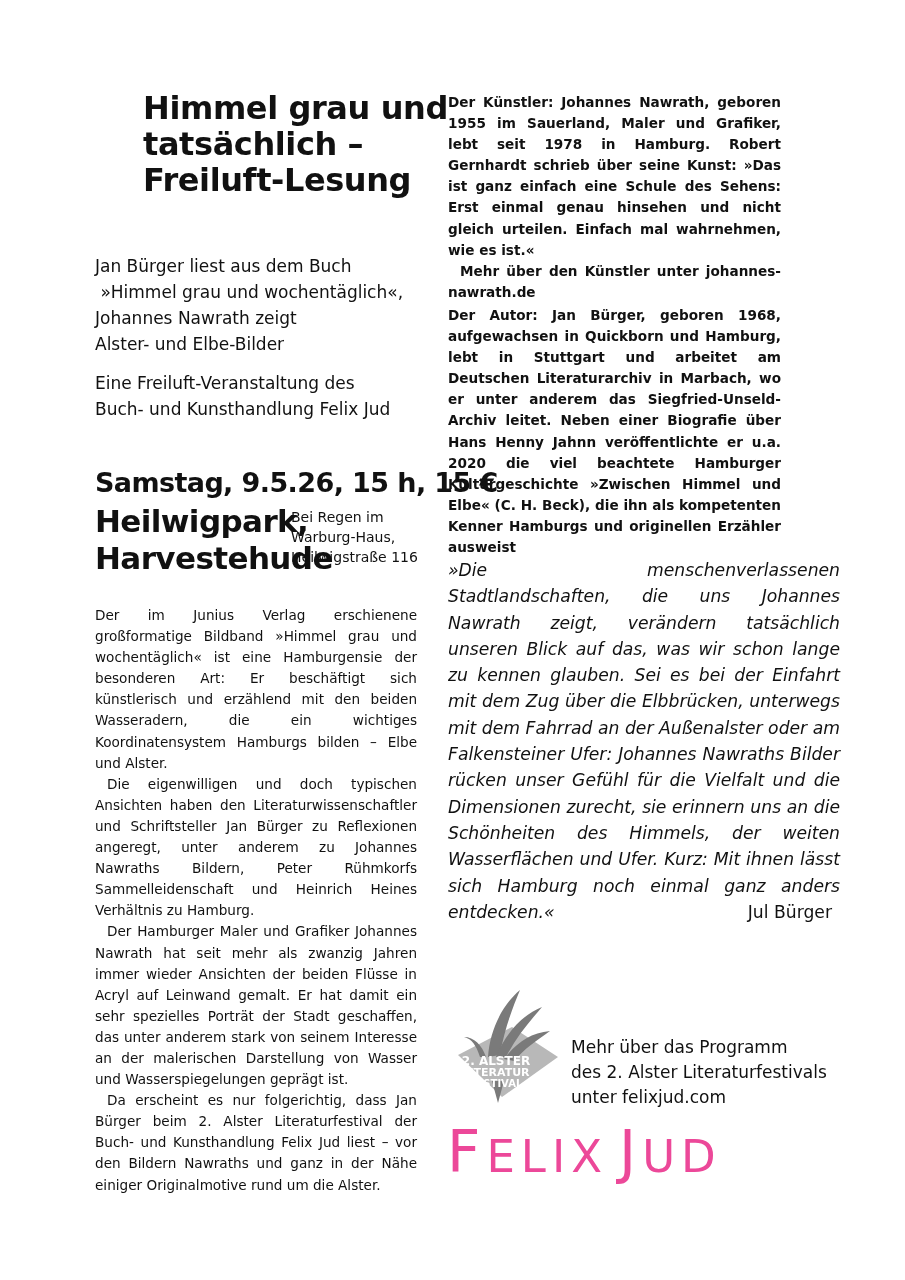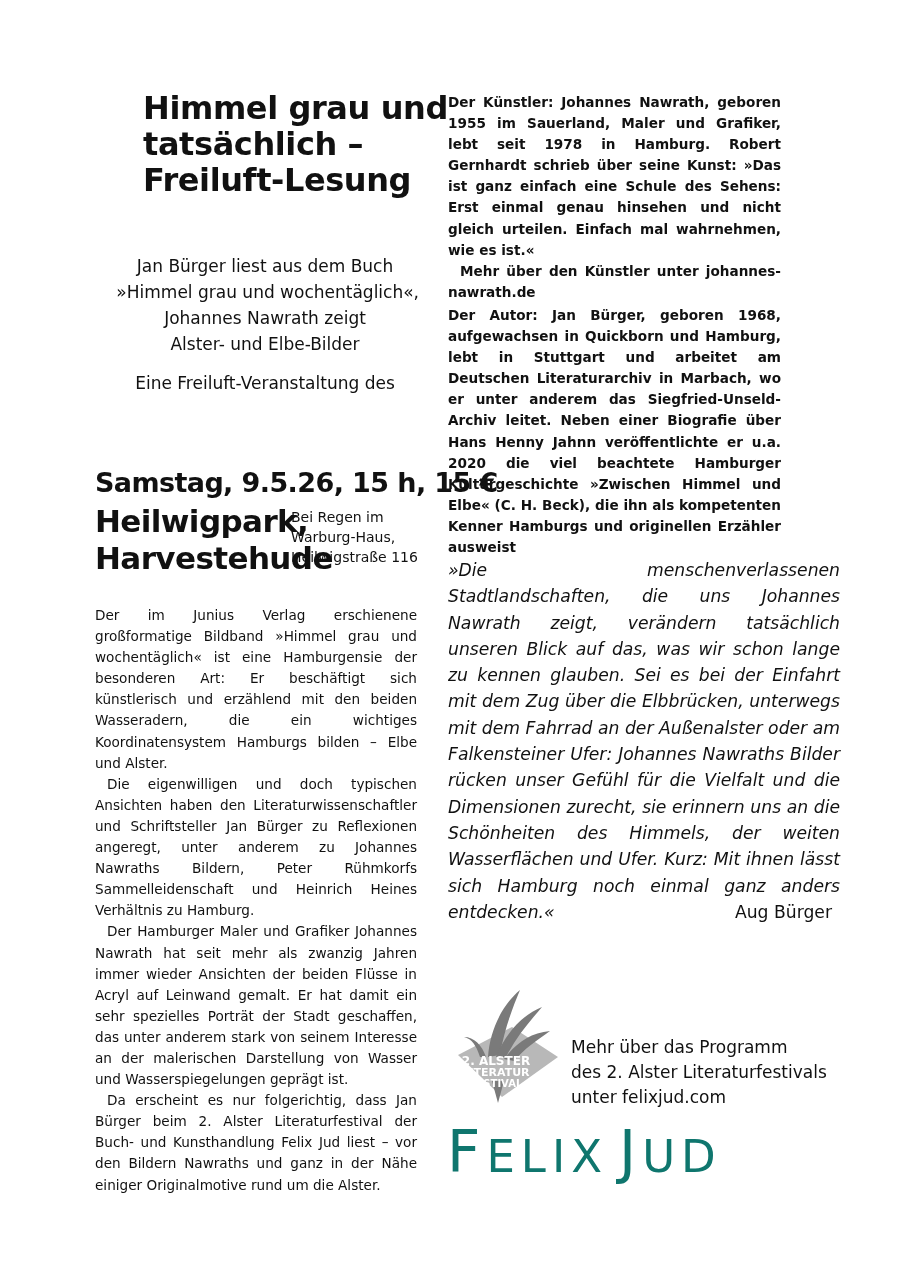--- a/index.html
+++ b/index.html
@@ -1,39 +1,39 @@
 <!DOCTYPE html>
 <html><head>
 <meta charset="utf-8">
 <style>
   html, body { margin: 0; padding: 0; background: #ffffff; }
   body { width: 905px; height: 1280px; position: relative; overflow: hidden; color: #111; font-family: "DejaVu Sans", sans-serif; }
   .abs { position: absolute; }
   .title { left: 95px; top: 90px; width: 340px; font-weight: bold; font-size: 32px; line-height: 36px; letter-spacing: -0.4px; margin-left: 48px; }
   .title div { white-space: nowrap; }
   .subtitle { left: 95px; top: 253px; width: 340px; font-size: 17px; line-height: 26px; }
-  .subtitle div, .organizer div { white-space: nowrap; text-align: center; }
+  .subtitle div, .organizer div { white-space: nowrap; }
   .organizer { left: 95px; top: 370px; width: 340px; font-size: 17px; line-height: 26px; }
   .date { left: 95px; top: 465px; font-weight: bold; font-size: 27px; line-height: 36px; white-space: nowrap; letter-spacing: -0.6px; }
   .place { left: 95px; top: 503px; font-weight: bold; font-size: 31px; line-height: 37px; letter-spacing: -0.6px; }
   .place div { white-space: nowrap; }
   .rain { left: 291px; top: 507px; font-size: 14px; line-height: 20px; }
   .rain div { white-space: nowrap; }
   .body-left { left: 95px; top: 605px; width: 322px; font-size: 13.6px; line-height: 21.1px; text-align: justify; }
   .body-left p, .col-right p { margin: 0; }
   .body-left p + p, .bio-artist p + p { text-indent: 12px; }
   .col-right { left: 448px; width: 333px; font-size: 13.6px; line-height: 21.1px; text-align: justify; font-weight: bold; }
   .bio-artist { top: 92px; }
   .bio-author { top: 305px; }
   .quote { left: 448px; top: 557px; width: 392px; font-size: 17.2px; line-height: 26.3px; font-style: italic; text-align: justify; }
   .quote-author { font-style: normal; float: right; margin-right: 8px; }
   .logo { left: 450px; top: 985px; width: 110px; height: 120px; }
   .promo { left: 571px; top: 1035px; font-size: 17px; line-height: 25px; }
   .promo div { white-space: nowrap; }
-  .brand { left: 447px; top: 1118px; font-family: "DejaVu Sans", sans-serif; color: #0f766e; font-weight: normal; letter-spacing: 6px; white-space: nowrap; }
+  .brand { left: 447px; top: 1118px; font-family: "DejaVu Sans", sans-serif; color: #ec4899; font-weight: normal; letter-spacing: 6px; white-space: nowrap; }
   .brand .big { font-size: 58px; }
   .brand .small { font-size: 45px; }
 </style>
 </head>
 <body>
 
 <div class="abs title">
   <div>Himmel grau und</div>
   <div>tatsächlich –</div>
   <div>Freiluft-Lesung</div>
@@ -41,20 +41,21 @@
 
 <div class="abs subtitle">
   <div>Jan Bürger liest aus dem Buch</div>
   <div style="white-space:pre"> »Himmel grau und wochentäglich«,</div>
   <div>Johannes Nawrath zeigt</div>
   <div>Alster- und Elbe-Bilder</div>
 </div>
 
 <div class="abs organizer">
   <div>Eine Freiluft-Veranstaltung des</div>
+  <div>Buch- und Kunsthandlung Felix Jud</div>
 </div>
 
 <div class="abs date">Samstag, 9.5.26, 15 h, 15 €</div>
 
 <div class="abs place">
   <div>Heilwigpark,</div>
   <div>Harvestehude</div>
 </div>
 
 <div class="abs rain">
@@ -74,21 +75,21 @@
   <p>Der Künstler: Johannes Nawrath, geboren 1955 im Sauerland, Maler und Grafiker, lebt seit 1978 in Hamburg. Robert Gernhardt schrieb über seine Kunst: »Das ist ganz einfach eine Schule des Sehens: Erst einmal genau hinsehen und nicht gleich urteilen. Einfach mal wahrnehmen, wie es ist.«</p>
   <p>Mehr über den Künstler unter johannes-nawrath.de</p>
 </div>
 
 <div class="abs col-right bio-author">
   <p>Der Autor: Jan Bürger, geboren 1968, aufgewachsen in Quickborn und Hamburg, lebt in Stuttgart und arbeitet am Deutschen Literaturarchiv in Marbach, wo er unter anderem das Siegfried-Unseld-Archiv leitet. Neben einer Biografie über Hans Henny Jahnn veröffentlichte er u.a. 2020 die viel beachtete Hamburger Kulturgeschichte »Zwischen Himmel und Elbe« (C. H. Beck), die ihn als kompetenten Kenner Hamburgs und originellen Erzähler ausweist</p>
 </div>
 
 <div class="abs quote">
   <span>»Die menschenverlassenen Stadtlandschaften, die uns Johannes Nawrath zeigt, verändern tatsächlich unseren Blick auf das, was wir schon lange zu kennen glauben. Sei es bei der Einfahrt mit dem Zug über die Elbbrücken, unterwegs mit dem Fahrrad an der Außenalster oder am Falkensteiner Ufer: Johannes Nawraths Bilder rücken unser Gefühl für die Vielfalt und die Dimensionen zurecht, sie erinnern uns an die Schönheiten des Himmels, der weiten Wasserflächen und Ufer. Kurz: Mit ihnen lässt sich Hamburg noch einmal ganz anders entdecken.«</span>
-  <span class="quote-author">Aug Bürger</span>
+  <span class="quote-author">Jul Bürger</span>
 </div>
 
 <div class="abs logo">
   <svg width="110" height="120" viewBox="0 0 110 120">
     <path d="M8 70 L62 42 L108 72 L52 112 Z" fill="#b8b8b8"></path>
     <path d="M38 72 C40 45 52 20 70 5 C62 24 54 46 50 70 Z" fill="#7a7a7a"></path>
     <path d="M46 72 C56 48 72 30 92 22 C80 36 66 52 56 72 Z" fill="#7a7a7a"></path>
     <path d="M54 74 C66 58 80 48 100 46 C86 56 74 64 64 76 Z" fill="#7a7a7a"></path>
     <path d="M30 72 C26 60 22 54 14 52 C24 52 32 60 36 72 Z" fill="#7a7a7a"></path>
     <path d="M42 96 L48 118 L54 96 Z" fill="#7a7a7a"></path>

